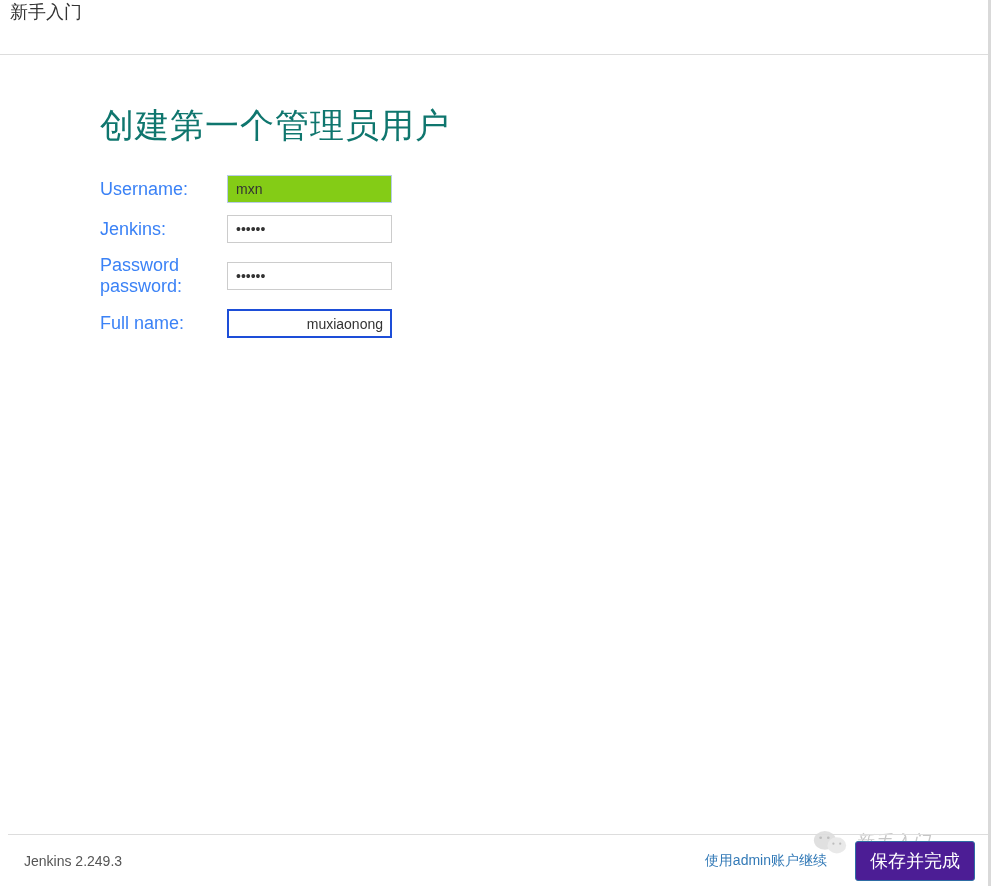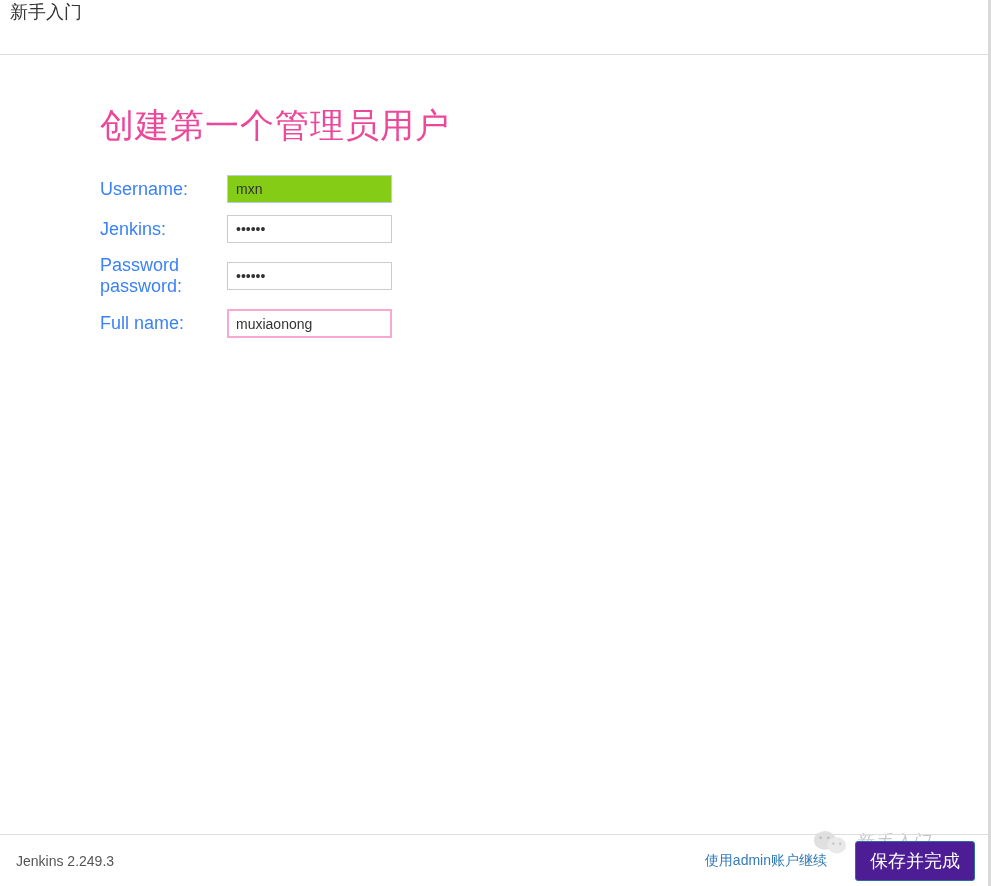--- a/index.html
+++ b/index.html
@@ -24,21 +24,21 @@
       padding-left: 10px;
       font-size: 18px;
       color: #333;
     }
     .main {
       padding: 48px 0 0 100px;
     }
     .page-title {
       font-size: 34px;
       font-weight: 400;
-      color: #ec4899;
+      color: #0f766e;
       margin-bottom: 26px;
       letter-spacing: 1px;
     }
     .form-row {
       display: flex;
       align-items: center;
       margin-bottom: 12px;
     }
     .form-label {
       width: 127px;
@@ -54,28 +54,29 @@
       color: #333;
       outline: none;
       font-family: inherit;
     }
     .form-input.autofill {
       background: #84cc16;
       border-color: #b8cce8;
       color: #333;
     }
     .form-input.focused {
-      border: 2px solid #f9a8d4;
+      border: 2px solid #1d4ed8;
       padding: 1px 7px;
       height: 29px;
+      text-align: right;
     }
     .footer {
       position: absolute;
       bottom: 0;
-      left: 0;
+      left: 8px;
       right: 0;
       height: 52px;
       border-top: 1px solid #ddd;
       display: flex;
       align-items: center;
       justify-content: space-between;
       padding: 17px 16px;
     }
     .footer-left {
       color: #555;

